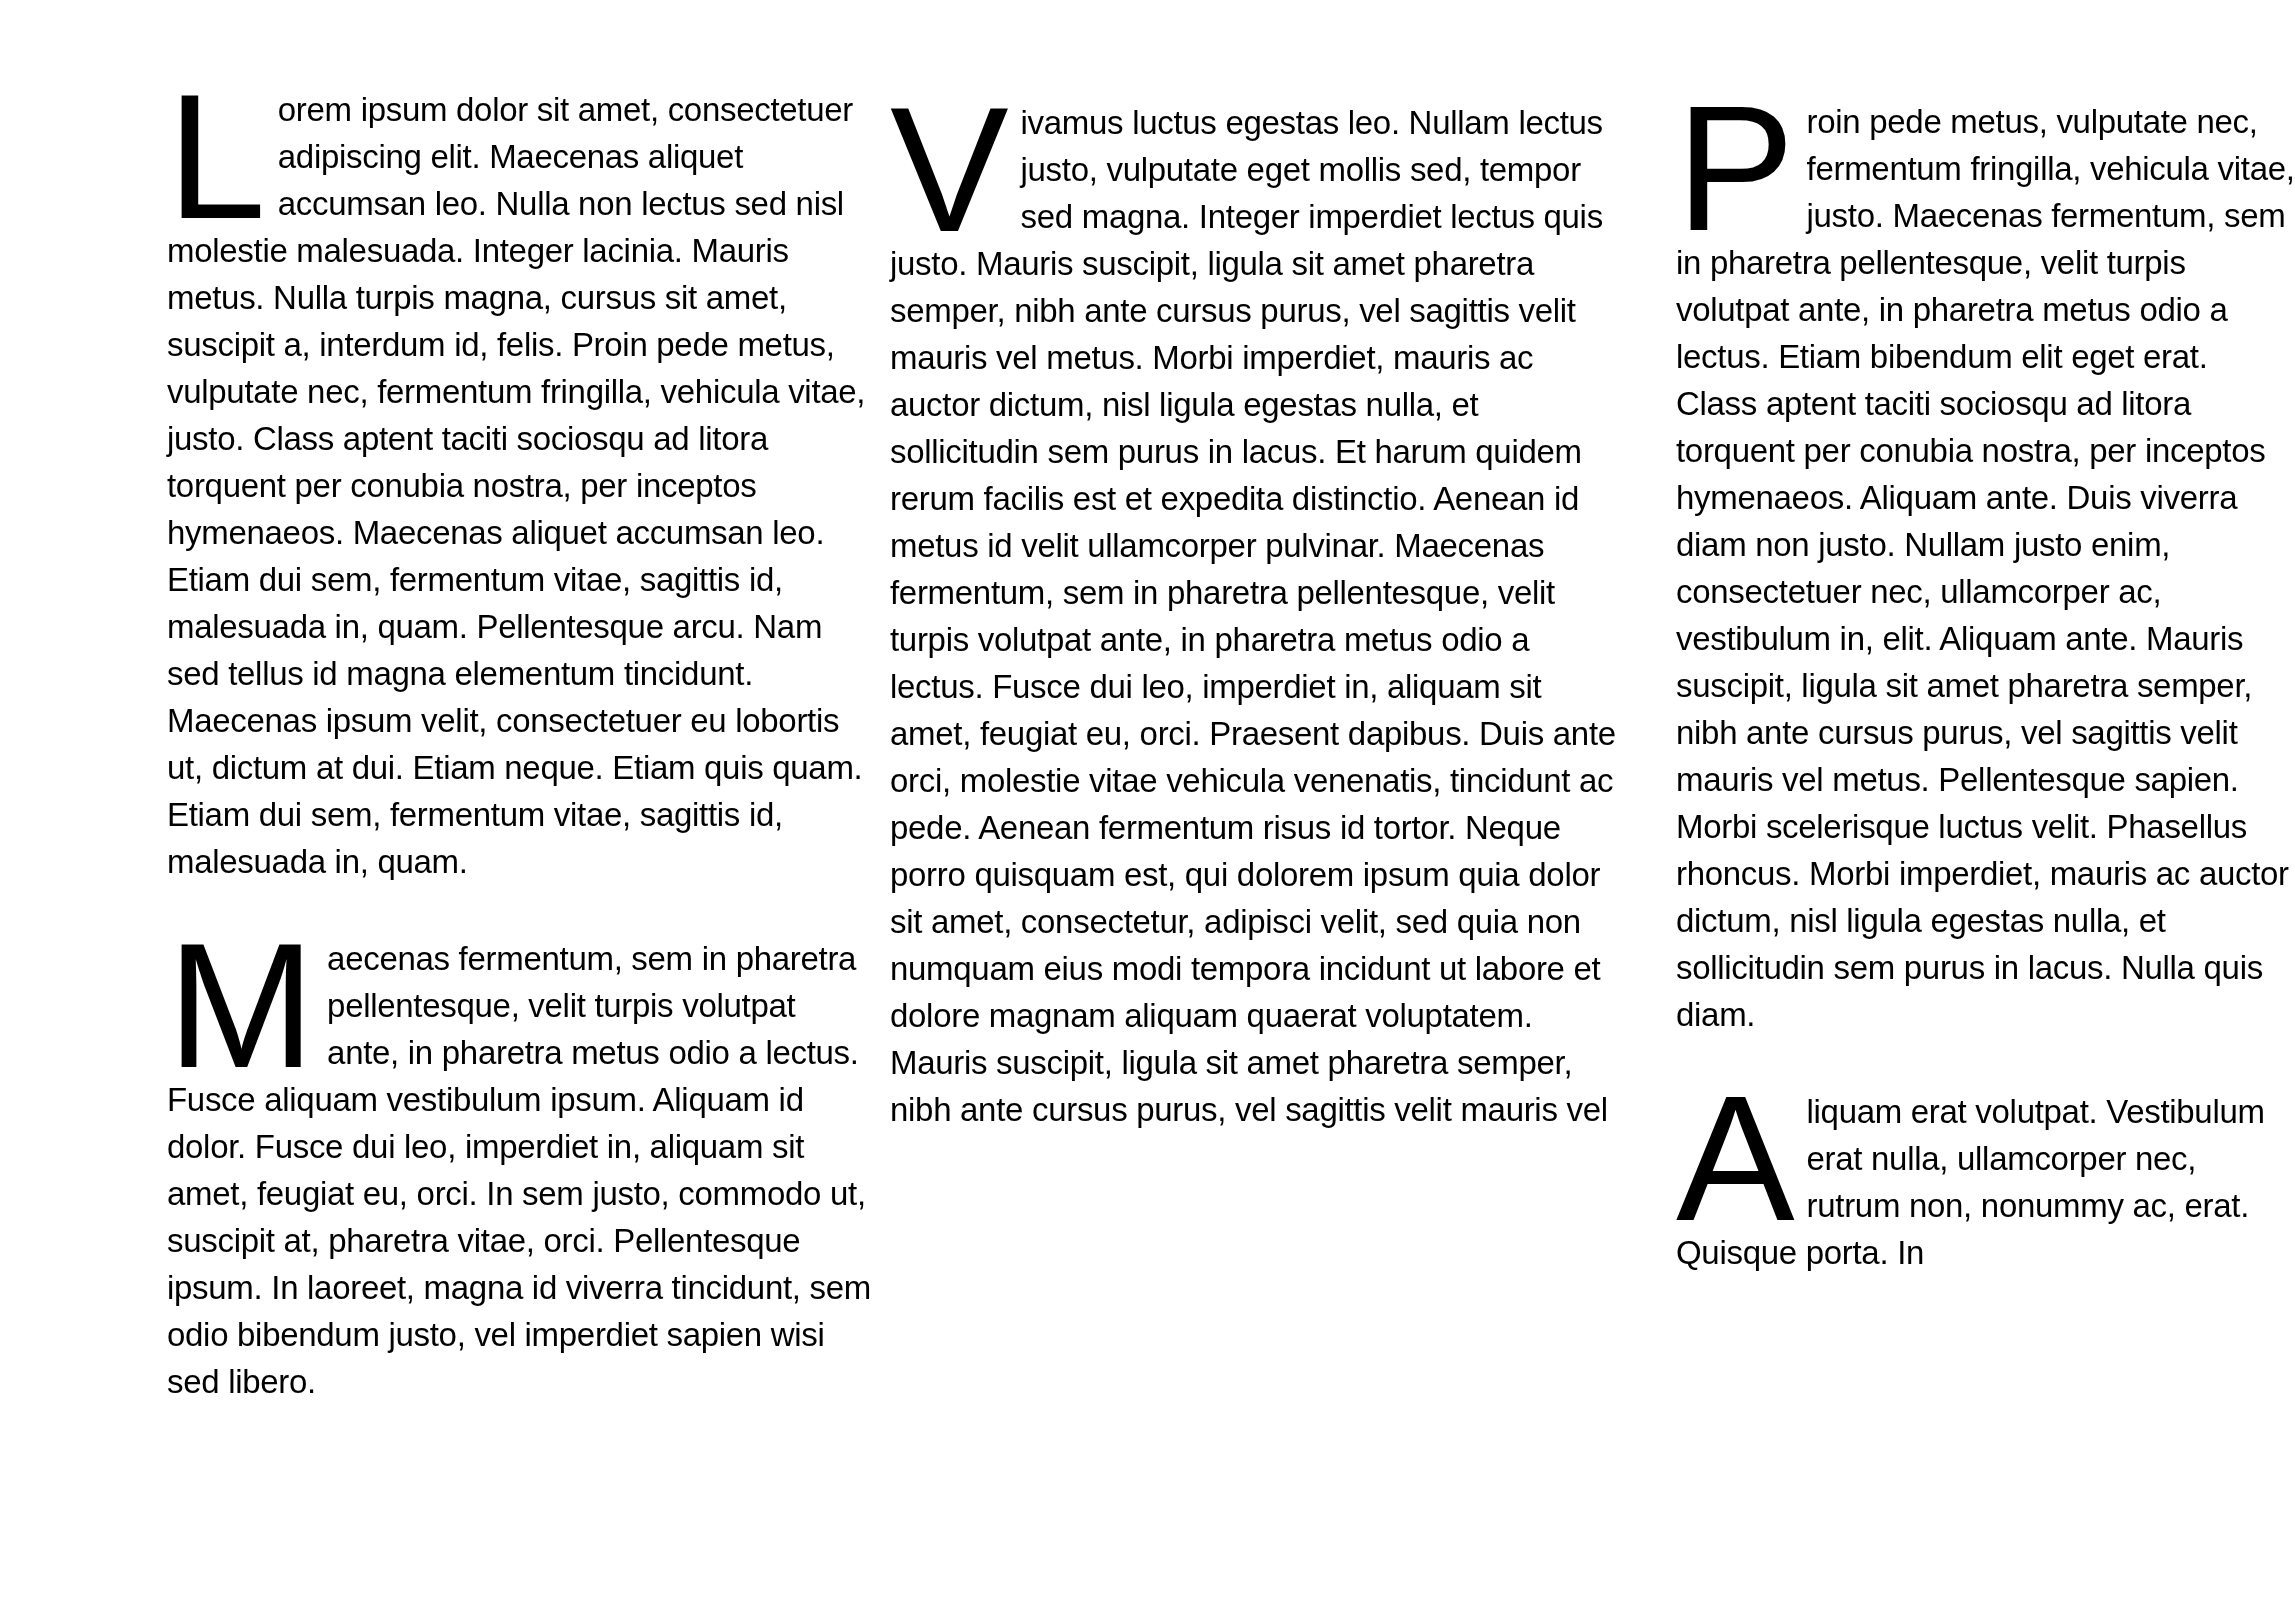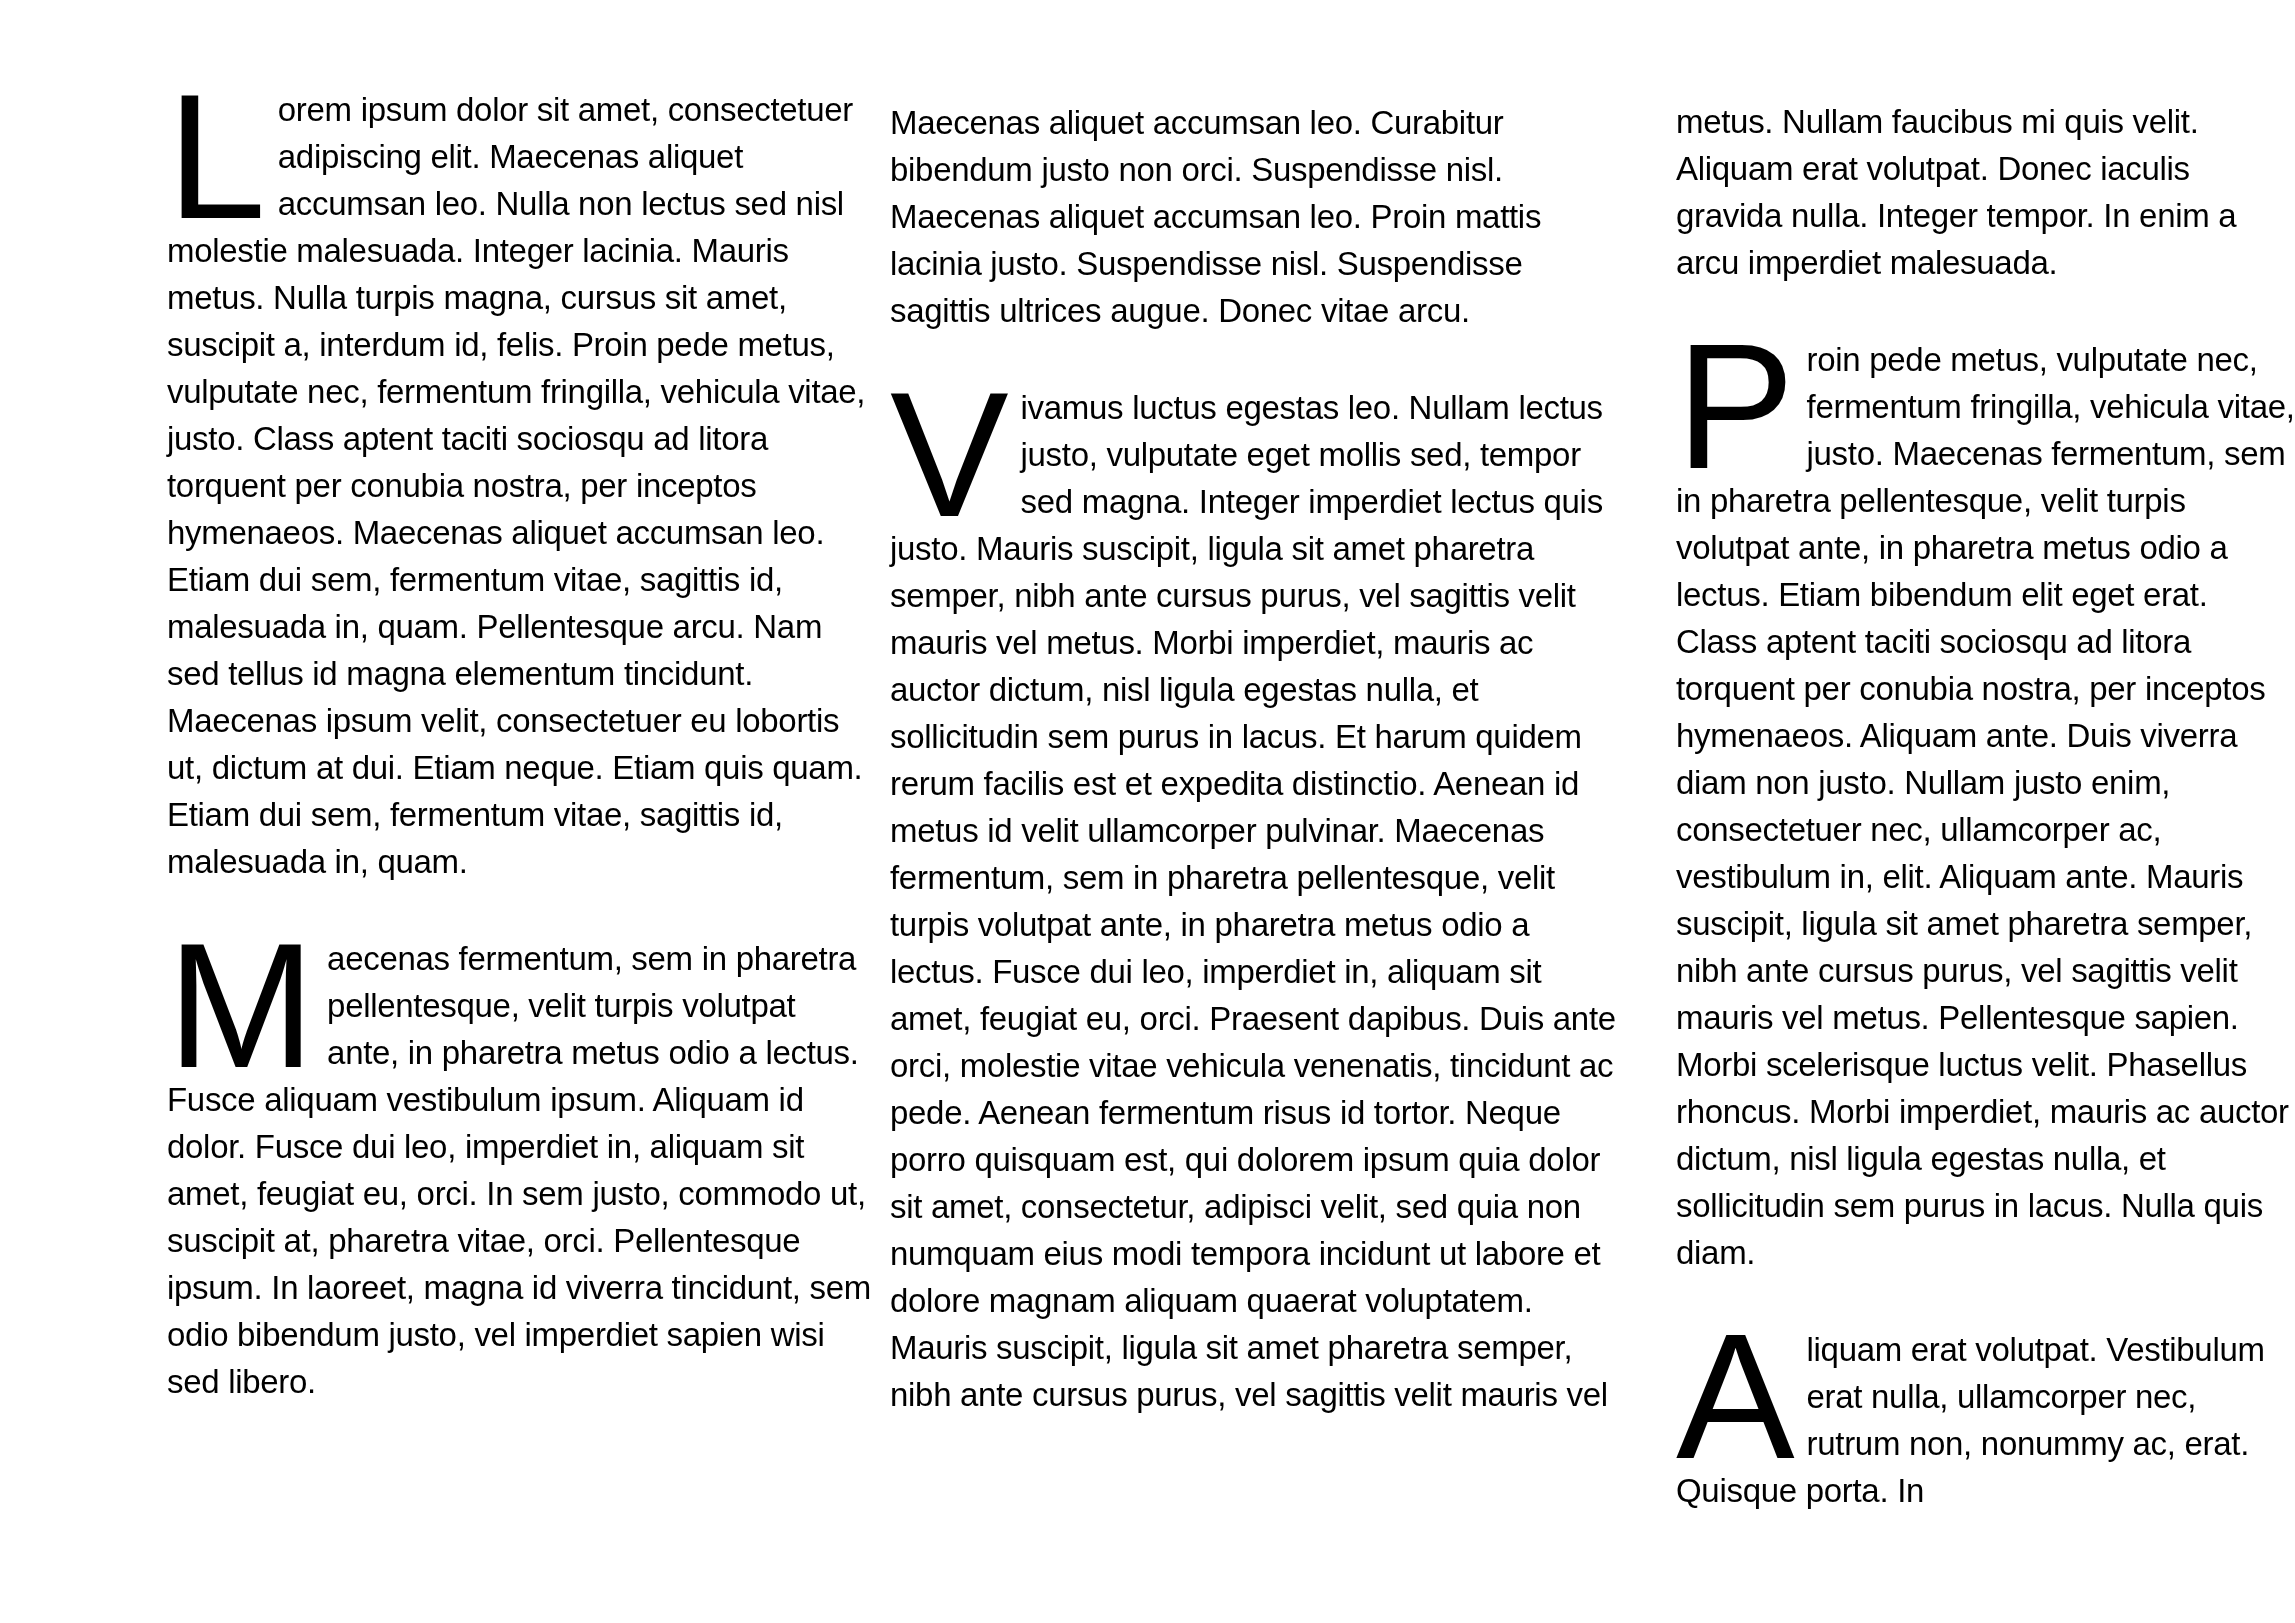--- a/index.html
+++ b/index.html
@@ -55,31 +55,25 @@
     <p class="para">
       <span class="dc">L</span><span>orem ipsum dolor sit amet, consectetuer adipiscing elit. Maecenas aliquet accumsan leo. Nulla non lectus sed nisl molestie malesuada. Integer lacinia. Mauris metus. Nulla turpis magna, cursus sit amet, suscipit a, interdum id, felis. Proin pede metus, vulputate nec, fermentum fringilla, vehicula vitae, justo. Class aptent taciti sociosqu ad litora torquent per conubia nostra, per inceptos hymenaeos. Maecenas aliquet accumsan leo. Etiam dui sem, fermentum vitae, sagittis id, malesuada in, quam. Pellentesque arcu. Nam sed tellus id magna elementum tincidunt. Maecenas ipsum velit, consectetuer eu lobortis ut, dictum at dui. Etiam neque. Etiam quis quam. Etiam dui sem, fermentum vitae, sagittis id, malesuada in, quam.</span>
     </p>
     <p class="para">
       <span class="dc">M</span><span>aecenas fermentum, sem in pharetra pellentesque, velit turpis volutpat ante, in pharetra metus odio a lectus. Fusce aliquam vestibulum ipsum. Aliquam id dolor. Fusce dui leo, imperdiet in, aliquam sit amet, feugiat eu, orci. In sem justo, commodo ut, suscipit at, pharetra vitae, orci. Pellentesque ipsum. In laoreet, magna id viverra tincidunt, sem odio bibendum justo, vel imperdiet sapien wisi sed libero.</span>
     </p>
   </section>
 
   <section class="col col-2">
     <p class="para">
-      <span>Maecenas aliquet accumsan leo. Curabitur bibendum justo non orci. Suspendisse nisl. Maecenas aliquet accumsan leo. Proin mattis lacinia justo. Suspendisse nisl. Suspendisse sagittis ultrices augue. Donec vitae arcu.</span>
-    </p>
-    <p class="para">
       <span class="dc">V</span><span>ivamus luctus egestas leo. Nullam lectus justo, vulputate eget mollis sed, tempor sed magna. Integer imperdiet lectus quis justo. Mauris suscipit, ligula sit amet pharetra semper, nibh ante cursus purus, vel sagittis velit mauris vel metus. Morbi imperdiet, mauris ac auctor dictum, nisl ligula egestas nulla, et sollicitudin sem purus in lacus. Et harum quidem rerum facilis est et expedita distinctio. Aenean id metus id velit ullamcorper pulvinar. Maecenas fermentum, sem in pharetra pellentesque, velit turpis volutpat ante, in pharetra metus odio a lectus. Fusce dui leo, imperdiet in, aliquam sit amet, feugiat eu, orci. Praesent dapibus. Duis ante orci, molestie vitae vehicula venenatis, tincidunt ac pede. Aenean fermentum risus id tortor. Neque porro quisquam est, qui dolorem ipsum quia dolor sit amet, consectetur, adipisci velit, sed quia non numquam eius modi tempora incidunt ut labore et dolore magnam aliquam quaerat voluptatem. Mauris suscipit, ligula sit amet pharetra semper, nibh ante cursus purus, vel sagittis velit mauris vel</span>
     </p>
   </section>
 
   <section class="col col-3">
-    <p class="para">
-      <span>metus. Nullam faucibus mi quis velit. Aliquam erat volutpat. Donec iaculis gravida nulla. Integer tempor. In enim a arcu imperdiet malesuada.</span>
-    </p>
     <p class="para">
       <span class="dc">P</span><span>roin pede metus, vulputate nec, fermentum fringilla, vehicula vitae, justo. Maecenas fermentum, sem in pharetra pellentesque, velit turpis volutpat ante, in pharetra metus odio a lectus. Etiam bibendum elit eget erat. Class aptent taciti sociosqu ad litora torquent per conubia nostra, per inceptos hymenaeos. Aliquam ante. Duis viverra diam non justo. Nullam justo enim, consectetuer nec, ullamcorper ac, vestibulum in, elit. Aliquam ante. Mauris suscipit, ligula sit amet pharetra semper, nibh ante cursus purus, vel sagittis velit mauris vel metus. Pellentesque sapien. Morbi scelerisque luctus velit. Phasellus rhoncus. Morbi imperdiet, mauris ac auctor dictum, nisl ligula egestas nulla, et sollicitudin sem purus in lacus. Nulla quis diam.</span>
     </p>
     <p class="para">
       <span class="dc">A</span><span>liquam erat volutpat. Vestibulum erat nulla, ullamcorper nec, rutrum non, nonummy ac, erat. Quisque porta. In</span>
     </p>
   </section>
 
 </main>
 

